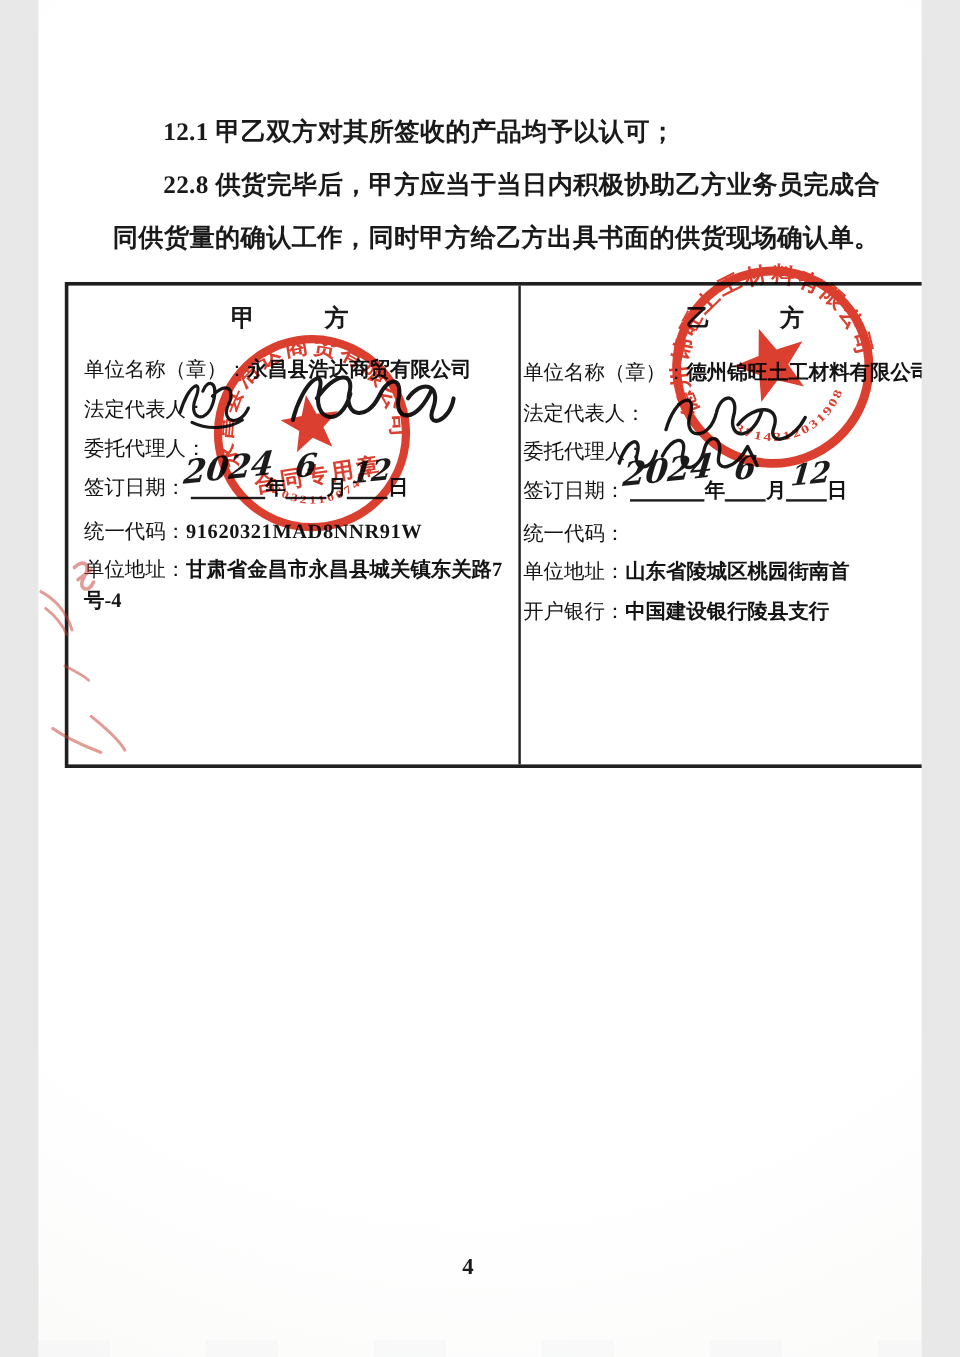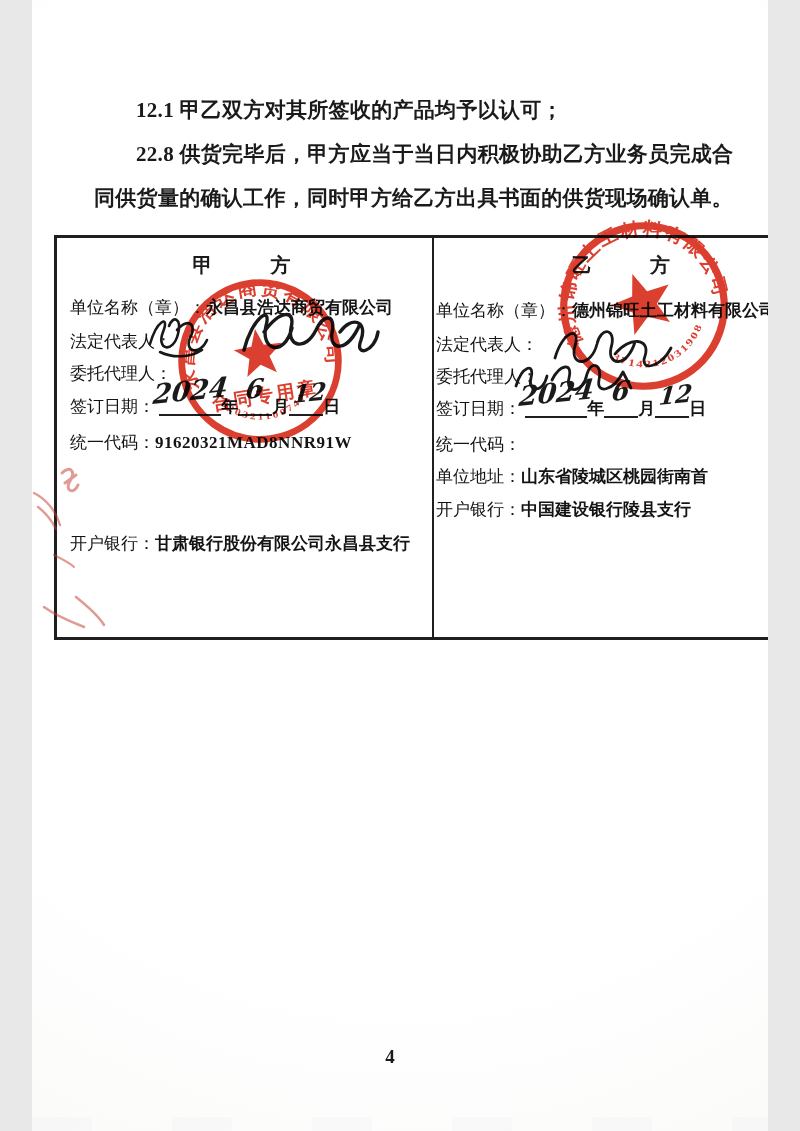--- a/index.html
+++ b/index.html
@@ -72,22 +72,22 @@
       <div class="row" style="top:123px">
         <span class="lbl">委托代理人：</span>
       </div>
       <div class="row" style="top:156px">
         <span class="lbl">签订日期：</span>
         <span class="blank yr"><span class="hw year">2024</span></span><span>年</span><span class="blank mo"><span class="hw month">6</span></span><span>月</span><span class="blank dy"><span class="hw day">12</span></span><span>日</span>
       </div>
       <div class="row" style="top:192px">
         <span class="lbl">统一代码：</span><span class="val mono-num">91620321MAD8NNR91W</span>
       </div>
-      <div class="row" style="top:293px">
-        <span class="lbl">开户银行：</span><span class="val">甘肃银行股份有限公司永昌县支行</span>
+      <div class="row" style="top:224px">
+        <span class="lbl">单位地址：</span><span class="val">甘肃省金昌市永昌县城关镇东关路7号-4</span>
       </div>
     </div>
 
     <div class="cell b">
       <div class="cell-header">乙　　方</div>
       <div class="row" style="top:60px">
         <span class="lbl">单位名称（章）：</span><span class="val">德州锦旺土工材料有限公司</span>
       </div>
       <div class="row" style="top:94px">
         <span class="lbl">法定代表人：</span>

